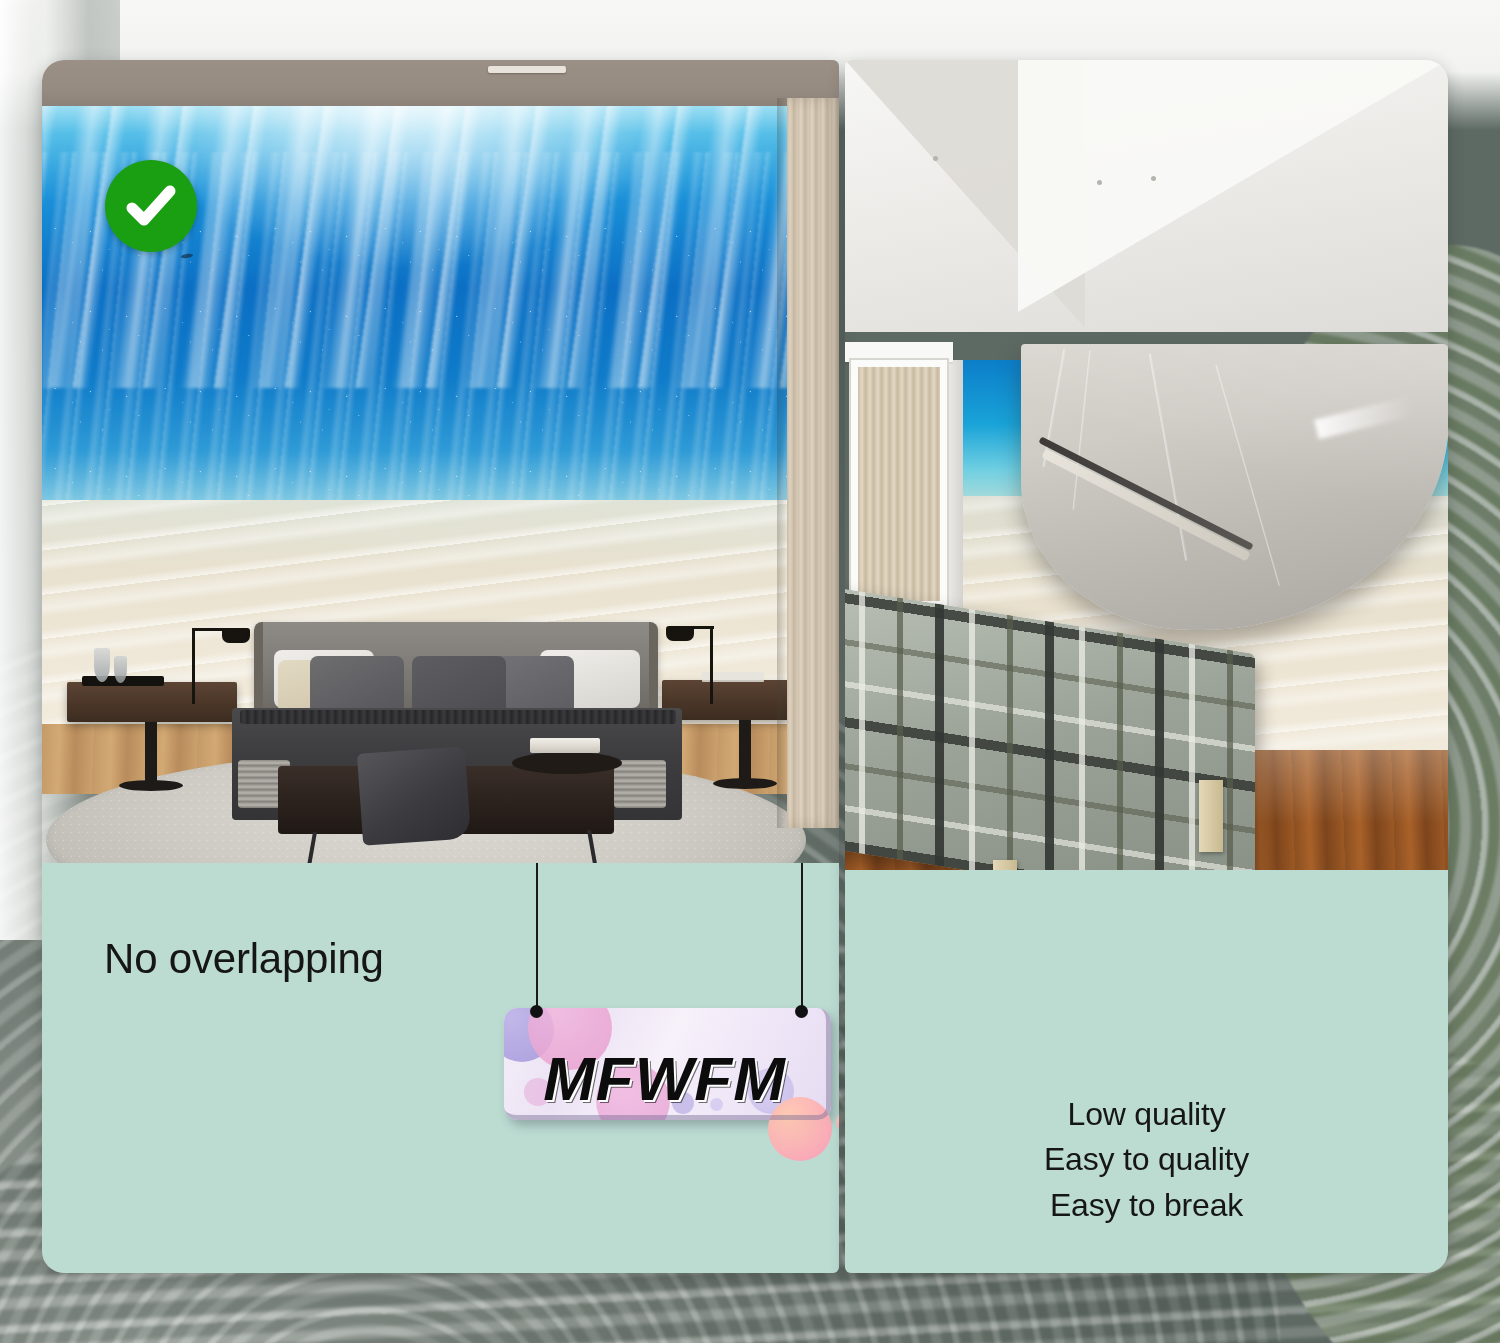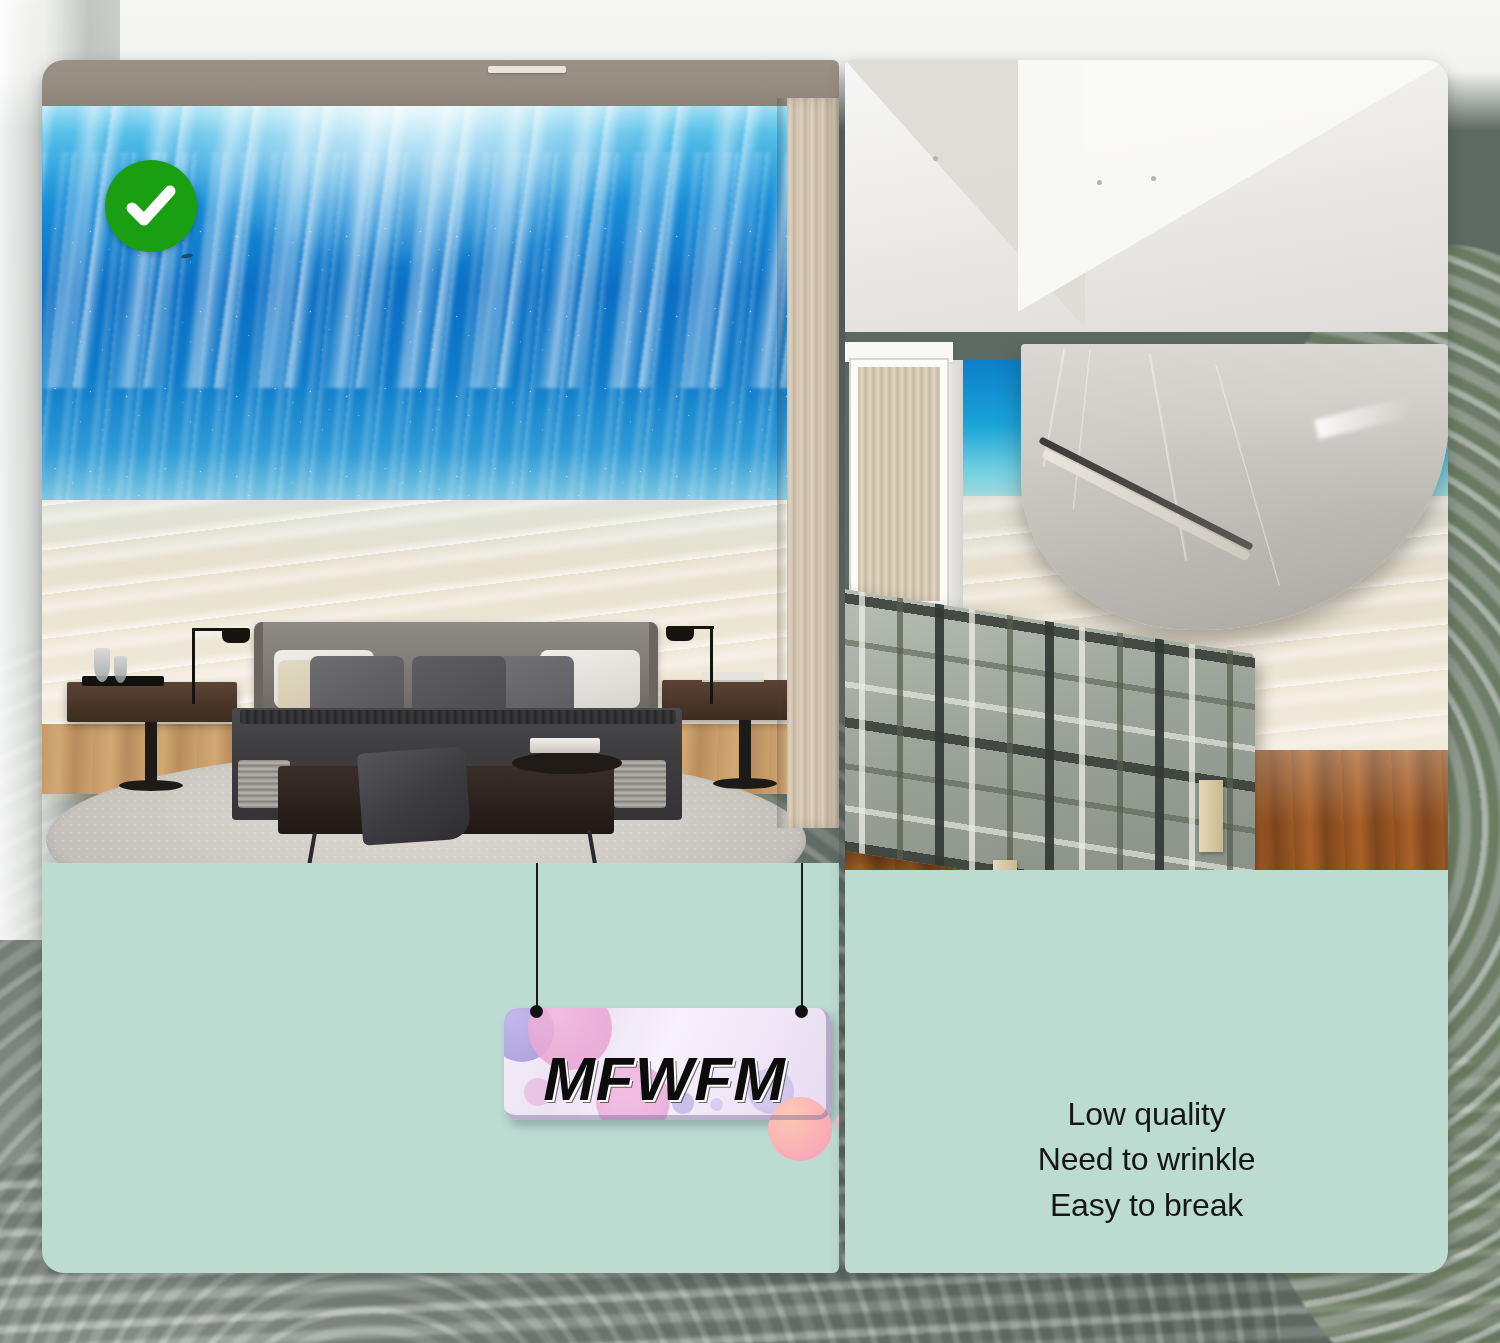--- a/index.html
+++ b/index.html
@@ -522,20 +522,21 @@
     <div class="curtain-edge"></div>
     <div class="curtain"></div>
   </div>
 
   <div class="caption" id="caption-good">
 
     <div class="hang-wire" id="hw1"></div>
     <div class="hang-wire" id="hw2"></div>
 
     <div class="feat-list">
+      <div>No overlapping</div>
     </div>
 
     <div class="sign" id="sign-mfwfm">
       <div class="bub" style="left:-14px;top:-10px;width:64px;height:64px;background:radial-gradient(circle at 35% 30%,#b9aee6,#9f93d8);opacity:.85;"></div>
       <div class="bub" style="left:24px;top:-22px;width:84px;height:84px;background:radial-gradient(circle at 35% 30%,#f0b6dd,#e79ccd);opacity:.85;"></div>
       <div class="bub" style="left:92px;top:56px;width:74px;height:74px;background:radial-gradient(circle at 35% 30%,#f0b0dd,#e59ad0);opacity:.75;"></div>
       <div class="bub" style="left:20px;top:70px;width:28px;height:28px;background:#e7b6e0;opacity:.7;"></div>
       <div class="bub" style="left:168px;top:84px;width:22px;height:22px;background:#b7aee4;opacity:.7;"></div>
       <div class="bub" style="left:206px;top:90px;width:13px;height:13px;background:#cdc3ee;opacity:.7;"></div>
       <div class="bub" style="left:244px;top:60px;width:46px;height:46px;background:radial-gradient(circle at 35% 30%,#cfc4ef,#b4a8e4);opacity:.6;"></div>
@@ -591,18 +592,18 @@
     <div class="r-floor-gloss"></div>
     <div class="r-bed"></div>
     <div class="r-bed-leg" id="rbl1"></div>
     <div class="r-bed-leg" id="rbl2"></div>
   </div>
 
   <div class="caption" id="caption-bad">
 
     <div class="bad-list">
       <div>Low quality</div>
-      <div>Need to wrinkle</div>
+      <div>Easy to quality</div>
       <div>Easy to break</div>
     </div>
   </div>
 
 </div>
 
 </body></html>

